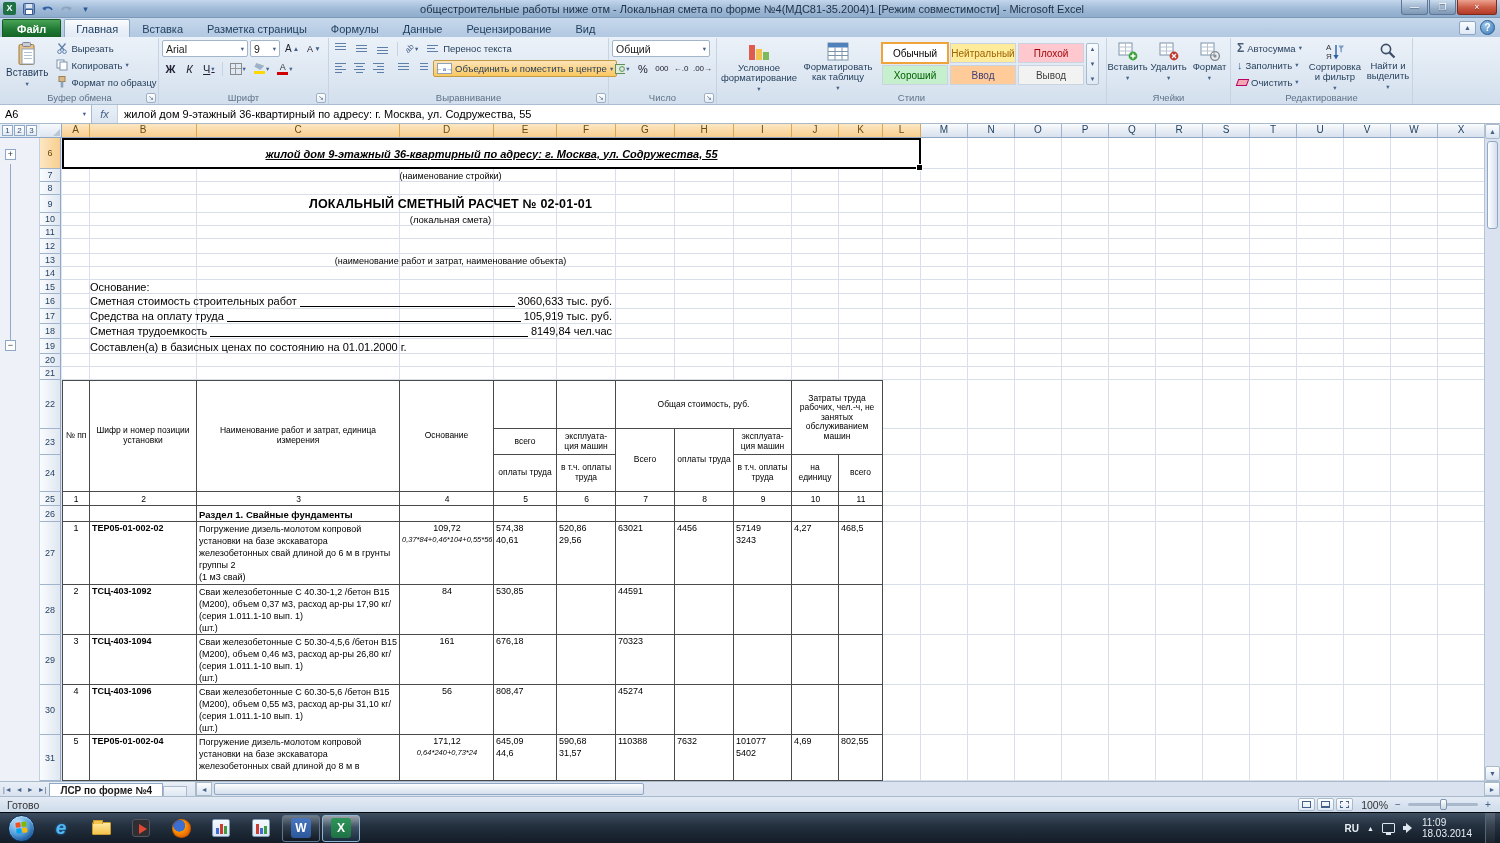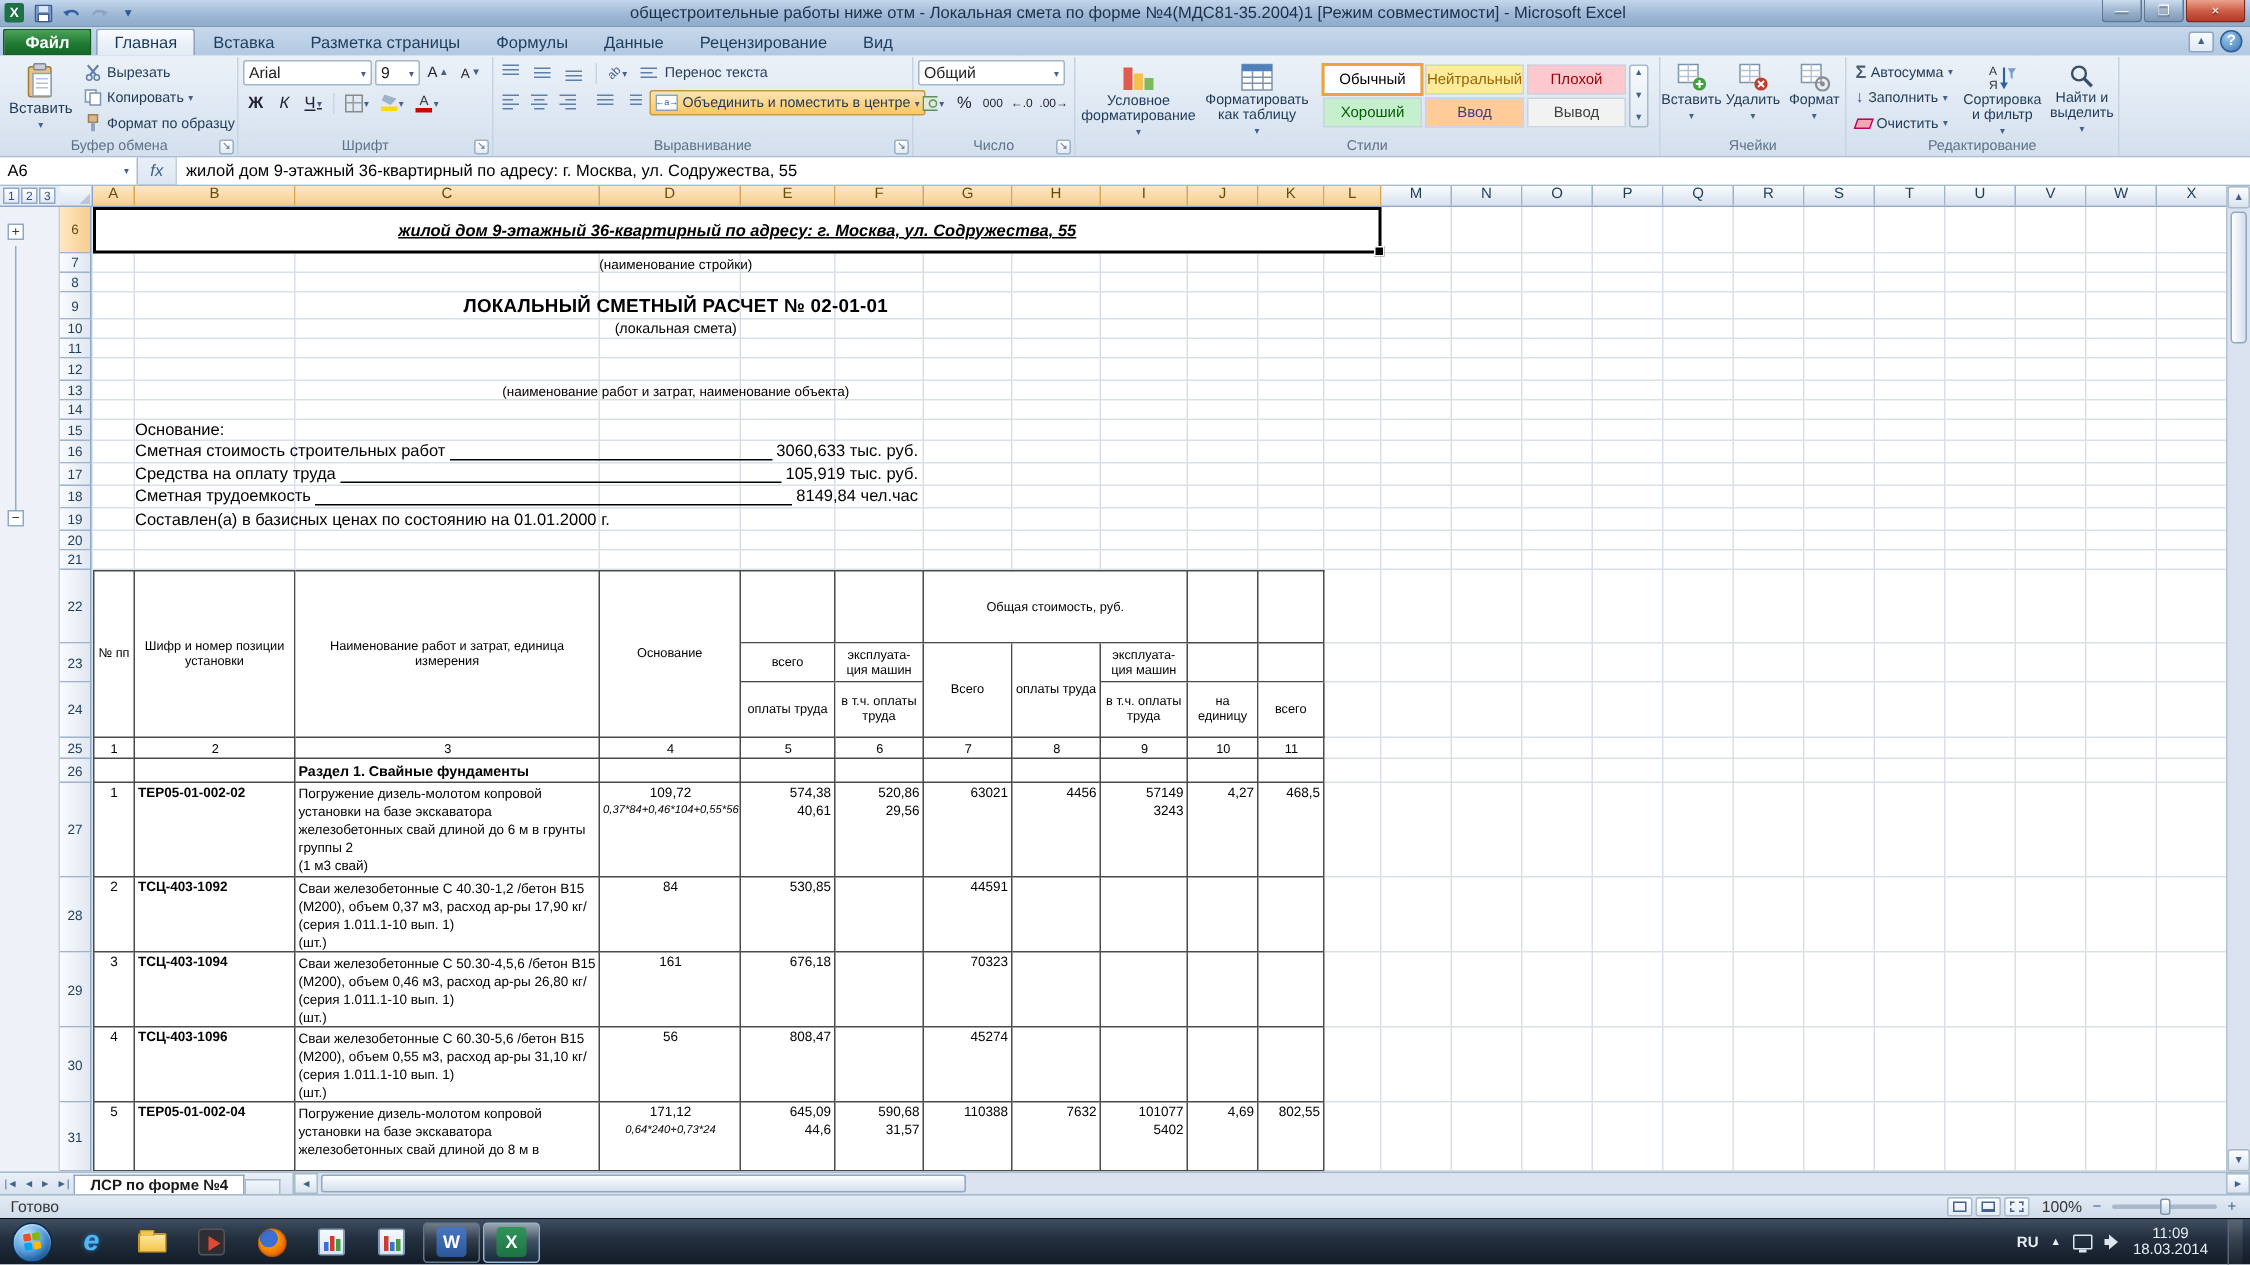--- a/index.html
+++ b/index.html
@@ -104,21 +104,21 @@
 .dl-fill{flex:1;border-bottom:1px solid #000;height:11px;margin:0 3px}
 .th{background:#fff;border-right:1px solid #4A4A4A;border-bottom:1px solid #4A4A4A;display:flex;align-items:center;justify-content:center;text-align:center;font-size:8.5px;line-height:1.13;padding:1px;overflow:hidden}
 .bl{border-left:1px solid #4A4A4A}
 .bt{border-top:1px solid #4A4A4A}
 .tn{font-size:8.5px;text-align:center;padding-top:2px}
 .tsect{font-weight:bold;font-size:9.5px;display:flex;align-items:center;padding-left:2px}
 .tcell{font-size:9px;line-height:11.5px;padding:1px 2px;overflow:hidden}
 .c-c{text-align:center}
 .c-code{font-weight:bold}
 .c-name{line-height:12px}
-.c-r{text-align:right;padding-right:3px}
+.c-r{padding-right:3px}
 .qf{font-size:7.5px;font-style:italic;line-height:9px}
 .vscroll{position:absolute;left:1484px;top:0;width:16px;height:657px;background:#D9E2EE;border-left:1px solid #B4C3D6;display:flex;flex-direction:column}
 .sarrow{height:15px;display:flex;align-items:center;justify-content:center;font-size:7px;color:#44618C;background:linear-gradient(#FDFEFF,#D9E3F0);border:1px solid #A9BACB;border-radius:2px;flex:none}
 .vthumb{margin:2px;height:88px;background:linear-gradient(90deg,#FDFEFF,#D4DFEC);border:1px solid #8EA8C6;border-radius:3px}
 .vspacer{flex:1}
 
 
 .sheettabs{position:absolute;top:781px;left:0;right:0;height:15px;background:linear-gradient(#E9EFF7,#D8E2EE);border-top:1px solid #A9BACB;display:flex;align-items:stretch;font-size:10px}
 .tnav{display:flex;align-items:center;padding:0 3px;gap:4px}
 .tnav span{color:#44618C;font-size:7px}
@@ -163,21 +163,21 @@
 .sq-app{width:20px;height:20px;border-radius:3px;color:#fff;font-size:12px;font-weight:bold;display:flex;align-items:center;justify-content:center}
 .wrd{background:linear-gradient(#4A76C0,#2B579A)}
 .xls{background:linear-gradient(#2F9659,#1E7145)}
 .tray{margin-left:auto;display:flex;align-items:center;gap:8px;color:#E8EEF4;font-size:10px;padding-right:3px}
 .tr-up{font-size:7px;color:#E8EEF4}
 .monitor{width:13px;height:10px;border:1px solid #DDE6EE;border-radius:1px;position:relative}
 .monitor::after{content:"";position:absolute;left:3px;bottom:-3px;width:5px;height:2px;background:#DDE6EE}
 .speaker{width:11px;height:10px;position:relative}
 .speaker::before{content:"";position:absolute;left:0;top:3px;width:3px;height:4px;background:#DDE6EE}
 .speaker::after{content:"";position:absolute;left:3px;top:0;border-top:5px solid transparent;border-bottom:5px solid transparent;border-left:6px solid #DDE6EE}
-.clock{text-align:center;line-height:11px;font-size:10px}
+.clock{text-align:left;line-height:11px;font-size:10px}
 .showdesk{width:10px;height:31px;border-left:1px solid #55657A;background:linear-gradient(rgba(255,255,255,.14),rgba(255,255,255,.03));margin-left:5px}
 </style>
 </head>
 <body>
 
 <div id="app">
 
   <div class="titlebar">
     <span class="xl-ico">X</span>
     <span class="qat">
@@ -1267,20 +1267,21 @@
           <span class="dl-fill"></span>
           <span>8149,84 чел.час</span>
       </div>
       <div class="cell doc-left" style="grid-area:14/1/15/11">Составлен(а) в базисных ценах по состоянию на 01.01.2000 г.</div>
 
       <div class="cell th bl bt" style="grid-area:17/1/20/2">№ пп</div>
       <div class="cell th bt" style="grid-area:17/2/20/3">Шифр и номер позиции установки</div>
       <div class="cell th bt" style="grid-area:17/3/20/4">Наименование работ и затрат, единица измерения</div>
       <div class="cell th bt" style="grid-area:17/4/20/5">Основание</div>
       <div class="cell th bt" style="grid-area:17/7/18/10">Общая стоимость, руб.</div>
+      <div class="cell th bt" style="grid-area:17/10/19/12">Затраты труда рабочих, чел.-ч, не занятых обслуживанием машин</div>
       <div class="cell th" style="grid-area:18/5/19/6">всего</div>
       <div class="cell th" style="grid-area:18/6/19/7">эксплуата-ция машин</div>
       <div class="cell th" style="grid-area:18/7/20/8">Всего</div>
       <div class="cell th" style="grid-area:18/8/20/9">оплаты труда</div>
       <div class="cell th" style="grid-area:18/9/19/10">эксплуата-ция машин</div>
       <div class="cell th" style="grid-area:19/5/20/6">оплаты труда</div>
       <div class="cell th" style="grid-area:19/6/20/7">в т.ч. оплаты труда</div>
       <div class="cell th" style="grid-area:19/9/20/10">в т.ч. оплаты труда</div>
       <div class="cell th" style="grid-area:19/10/20/11">на единицу</div>
       <div class="cell th" style="grid-area:19/11/20/12">всего</div>

